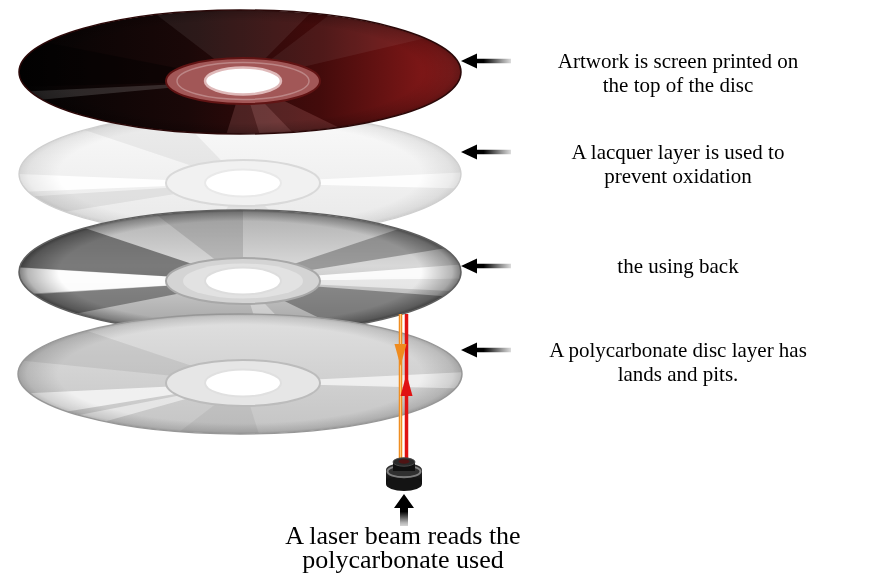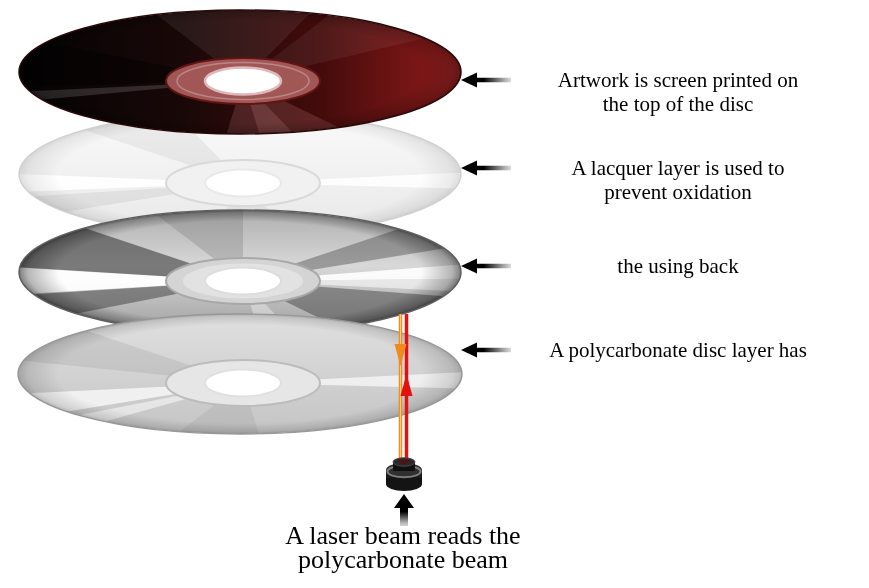--- a/index.html
+++ b/index.html
@@ -9,22 +9,22 @@
     font-family:"Liberation Serif","DejaVu Serif",serif;
   }
   .art { position:absolute; left:0; top:0; }
   .label {
     position:absolute; left:510px; width:336px;
     text-align:center; color:#000;
     font-size:21px; line-height:24px;
   }
   .label span { display:block; }
   .larrow { position:absolute; left:-50px; top:3px; }
-  #label-artwork       { top:68px;  }
-  #label-lacquer       { top:156px; }
+  #label-artwork       { top:49px;  }
+  #label-lacquer       { top:140px; }
   #label-reflective    { top:254px; }
   #label-polycarbonate { top:338px; }
   #label-laser {
     position:absolute; left:243px; top:524px; width:320px;
     text-align:center; color:#000; font-size:26px; line-height:24px;
   }
   #label-laser span { display:block; }
   .uparrow { position:absolute; left:393px; top:493px; }
 </style>
 </head>
@@ -191,23 +191,24 @@
       <path d="M1,9 L17,1.5 L17,6.8 L51,6.8 L51,11.2 L17,11.2 L17,16.5 Z" fill="url(#g-arrow-h)"></path>
     </svg>
     <span>the using back</span>
   </div>
 
   <div class="label" id="label-polycarbonate">
     <svg class="larrow" width="52" height="18" viewBox="0 0 52 18">
       <path d="M1,9 L17,1.5 L17,6.8 L51,6.8 L51,11.2 L17,11.2 L17,16.5 Z" fill="url(#g-arrow-h)"></path>
     </svg>
     <span>A polycarbonate disc layer has</span>
+    <span>lands and pits.</span>
   </div>
 
   <svg class="uparrow" width="22" height="34" viewBox="0 0 22 34">
     <path d="M11,1 L1,15 L7,15 L7,33 L15,33 L15,15 L21,15 Z" fill="url(#g-arrow-v)"></path>
   </svg>
   <div id="label-laser">
     <span>A laser beam reads the</span>
-    <span>polycarbonate beam</span>
+    <span>polycarbonate used</span>
   </div>
 
 </div>
 
 </body></html>

